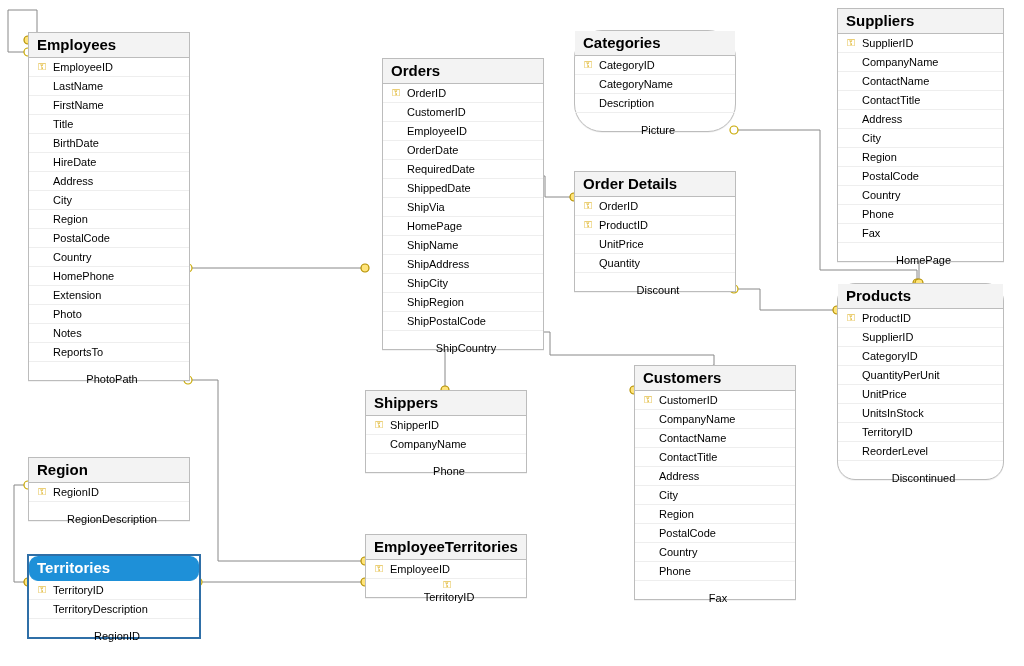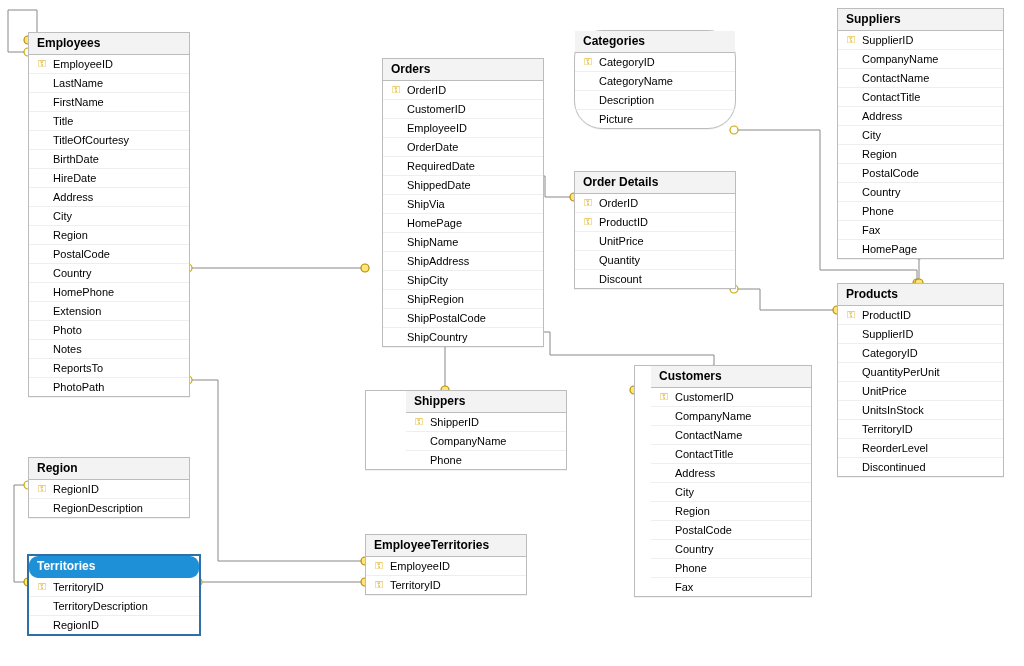--- a/index.html
+++ b/index.html
@@ -1,23 +1,23 @@
 <!DOCTYPE html>
 <html><head>
 <meta charset="utf-8">
 <style>
   html,body{margin:0;padding:0;background:#fff;font-family:"Segoe UI",Tahoma,sans-serif;font-size:11px;color:#000;}
   #canvas{position:relative;width:1024px;height:666px;background:#fff;}
   svg#connectors{position:absolute;left:0;top:0;width:1024px;height:666px;pointer-events:none;}
   .table{position:absolute;background:#fff;border:1px solid #bcbcbc;box-shadow:0 1px 0 rgba(0,0,0,.05);}
-  .table .hdr{background:#f3f3f3;border-bottom:1px solid #bcbcbc;font-weight:bold;padding:3px 8px 4px 8px;font-size:12px;}
+  .table .hdr{background:#f3f3f3;border-bottom:1px solid #bcbcbc;font-weight:bold;padding:3px 8px 4px 8px;font-size:15px;}
   .table.selected{border-color:#2f6fa7;box-shadow:0 0 0 1px #2f6fa7;}
   .table.selected .hdr{background:#1e90d8;color:#fff;border-bottom-color:#1e90d8;border-radius:9px;}
   .row{display:flex;align-items:center;height:18px;border-bottom:1px solid #eee;padding-left:6px;}
-  .row:last-child{border-bottom:none;}
+  .row:last-child{border-bottom:none;flex-direction:column;}
   .key{width:14px;text-align:center;color:#d9a600;font-size:10px;margin-right:4px;}
   .key.none{color:transparent;}
   .col{white-space:nowrap;}
   .endpoint{fill:#fff;stroke:#c8a800;stroke-width:1.2;}
   .endpoint-key{fill:#ffe47a;stroke:#b38f00;}
   .conn{stroke:#888;stroke-width:1;fill:none;}
 </style>
 </head>
 <body>
 
@@ -70,24 +70,20 @@
       <div class="row">
         <span class="key none">·</span>
         <span class="col">FirstName</span>
       </div>
       <div class="row">
         <span class="key none">·</span>
         <span class="col">Title</span>
       </div>
       <div class="row">
         <span class="key none">·</span>
-        <span class="col">TitleOfCourtesy</span>
-      </div>
-      <div class="row">
-        <span class="key none">·</span>
         <span class="col">BirthDate</span>
       </div>
       <div class="row">
         <span class="key none">·</span>
         <span class="col">HireDate</span>
       </div>
       <div class="row">
         <span class="key none">·</span>
         <span class="col">Address</span>
       </div>
@@ -277,21 +273,21 @@
       </div>
       <div class="row">
         <span class="key none">·</span>
         <span class="col">Fax</span>
       </div>
       <div class="row">
         <span class="key none">·</span>
         <span class="col">HomePage</span>
       </div>
     </div>
-    <div class="table" style="left: 837px; top: 283px; width: 165px;">
+    <div class="table" style="left: 837px; top: 283px; width: 165px; border-radius: 18px;">
       <div class="hdr">Products</div>
       <div class="row">
         <span class="key">⚿</span>
         <span class="col">ProductID</span>
       </div>
       <div class="row">
         <span class="key none">·</span>
         <span class="col">SupplierID</span>
       </div>
       <div class="row">
@@ -316,21 +312,21 @@
       </div>
       <div class="row">
         <span class="key none">·</span>
         <span class="col">ReorderLevel</span>
       </div>
       <div class="row">
         <span class="key none">·</span>
         <span class="col">Discontinued</span>
       </div>
     </div>
-    <div class="table" style="left: 634px; top: 365px; width: 160px; padding-left: 16px;">
+    <div class="table" style="left: 634px; top: 365px; width: 160px;">
       <div class="hdr">Customers</div>
       <div class="row">
         <span class="key">⚿</span>
         <span class="col">CustomerID</span>
       </div>
       <div class="row">
         <span class="key none">·</span>
         <span class="col">CompanyName</span>
       </div>
       <div class="row">
@@ -363,21 +359,21 @@
       </div>
       <div class="row">
         <span class="key none">·</span>
         <span class="col">Phone</span>
       </div>
       <div class="row">
         <span class="key none">·</span>
         <span class="col">Fax</span>
       </div>
     </div>
-    <div class="table" style="left: 365px; top: 390px; width: 160px; padding-left: 40px;">
+    <div class="table" style="left: 365px; top: 390px; width: 160px;">
       <div class="hdr">Shippers</div>
       <div class="row">
         <span class="key">⚿</span>
         <span class="col">ShipperID</span>
       </div>
       <div class="row">
         <span class="key none">·</span>
         <span class="col">CompanyName</span>
       </div>
       <div class="row">

